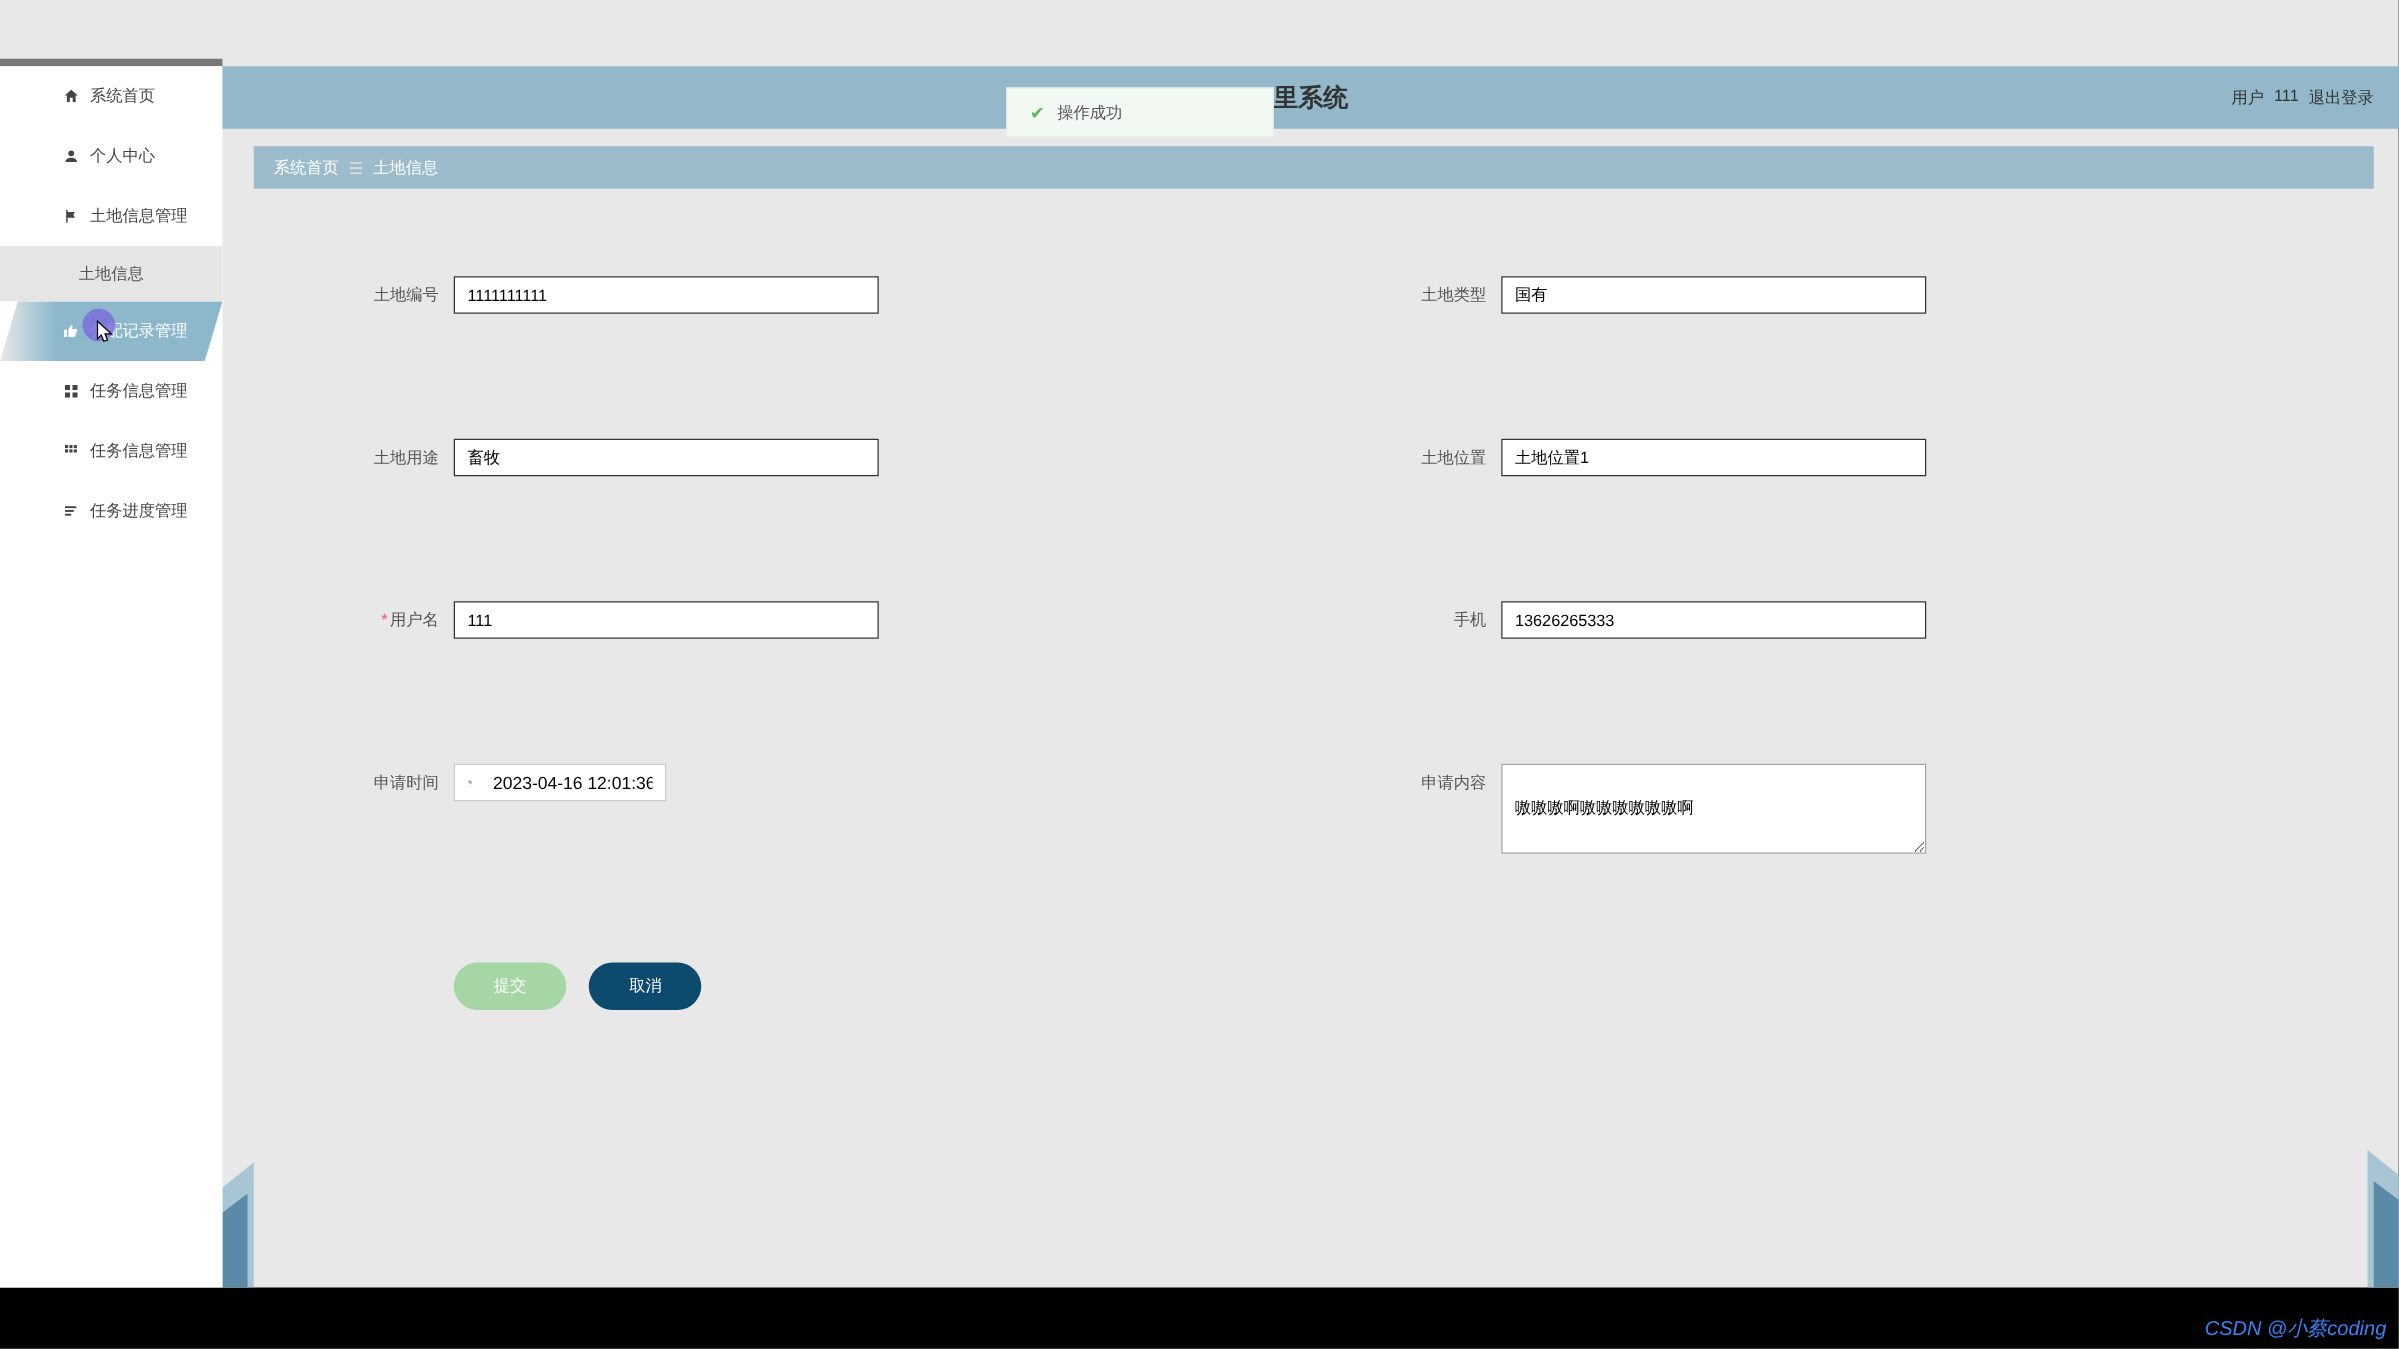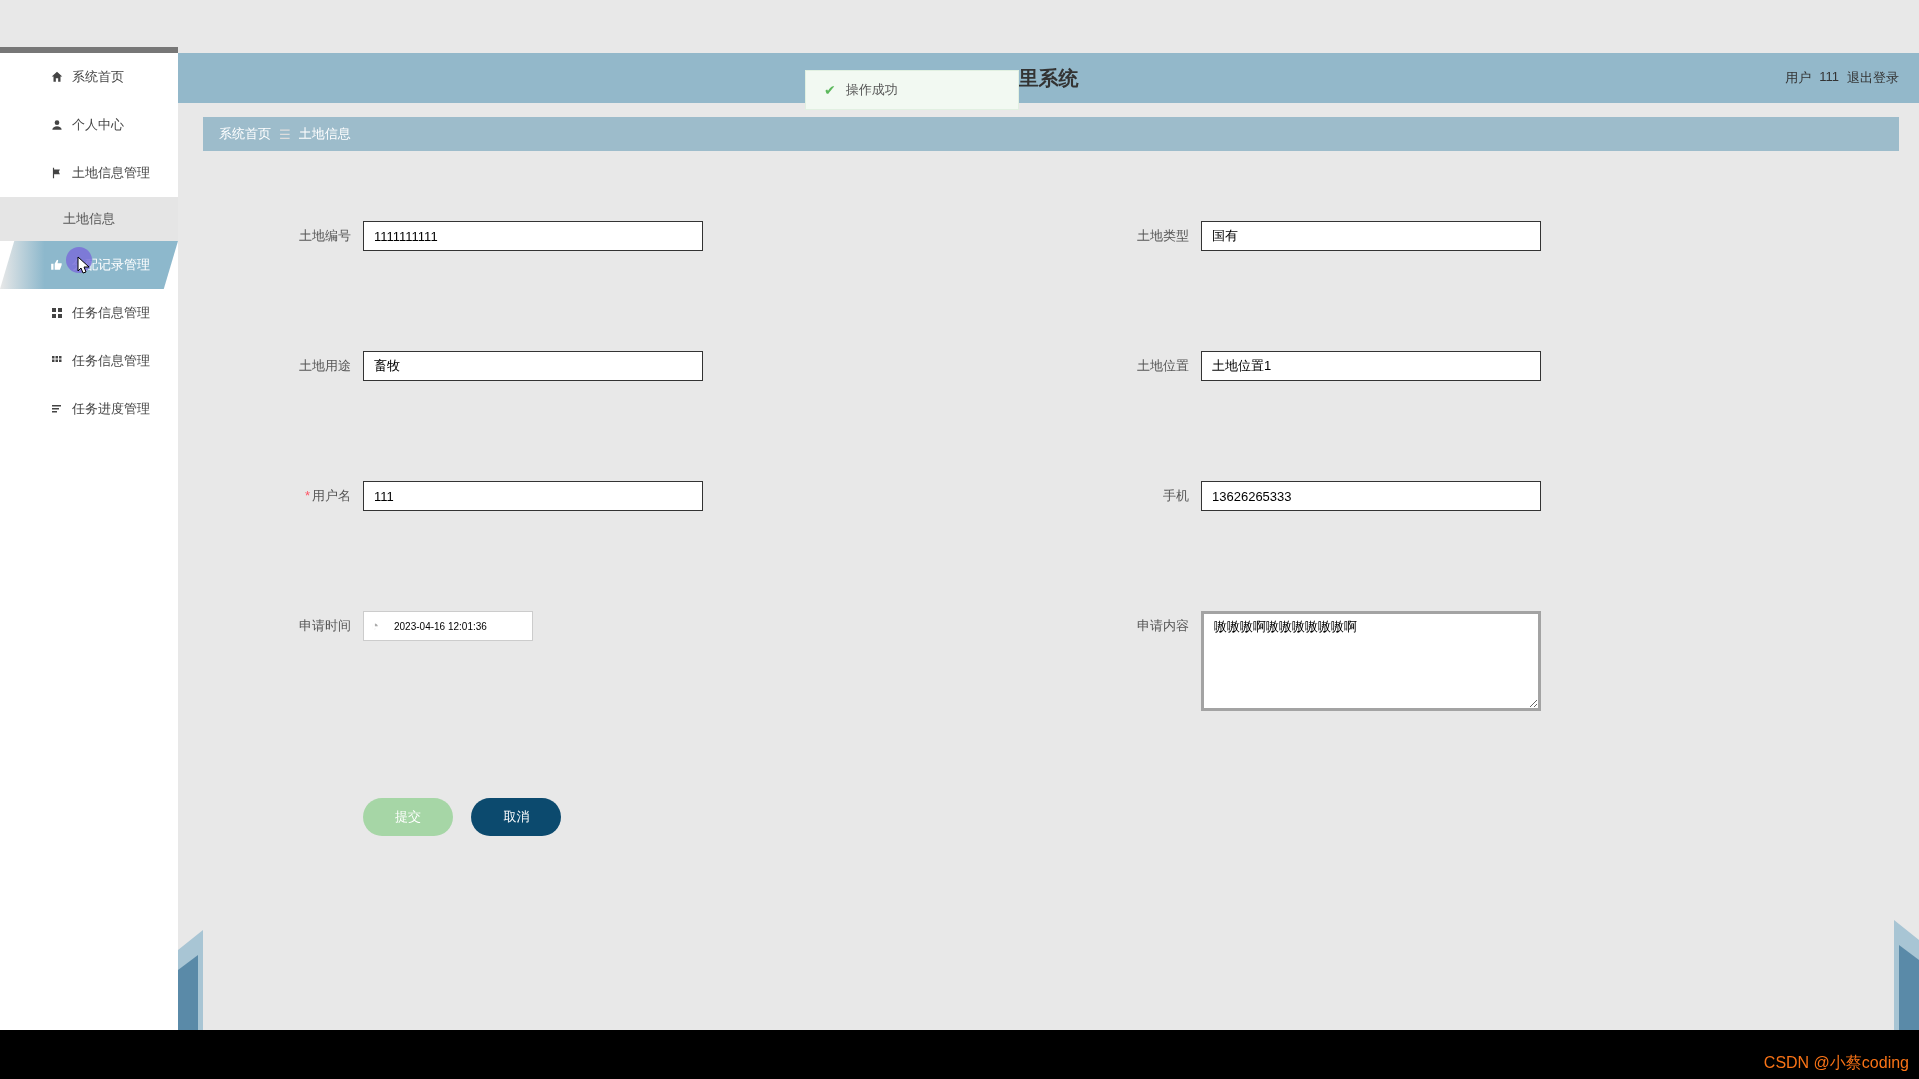--- a/index.html
+++ b/index.html
@@ -158,41 +158,41 @@
       border: 1px solid #333;
       padding: 0 10px;
       font-size: 13px;
       background: #fff;
     }
     .form-date {
       width: 170px;
       height: 30px;
       border: 1px solid #ccc;
       padding: 0 10px 0 30px;
-      font-size: 10px;
+      font-size: 14px;
       background: #fff;
       position: relative;
     }
     .date-wrap {
       position: relative;
       display: inline-block;
     }
     .date-icon {
       position: absolute;
       left: 8px;
       top: 7px;
       font-size: 13px;
       color: #aaa;
       z-index: 2;
     }
     .form-textarea {
       width: 340px;
-      height: 100px;
-      border: 3px solid #a3a3a3;
-      padding: 4px 10px;
+      height: 72px;
+      border: 1px solid #a3a3a3;
+      padding: 25px 10px;
       font-size: 13px;
       background: #fff;
       resize: both;
     }
     .form-actions {
       grid-column: 1 / -1;
       padding-left: 120px;
       margin-top: -30px;
     }
     .btn {
@@ -232,22 +232,23 @@
       height: 120px;
       bottom: 0;
     }
     .corner-deco.left { left: 178px; }
     .corner-deco.right { right: 0; }
     .corner-deco svg { width: 100%; height: 100%; }
     .watermark {
       position: absolute;
       right: 10px;
       bottom: 5px;
-      color: #f97316;
+      color: #3b82f6;
       font-size: 16px;
+      font-style: italic;
     }
     .divider-top {
       position: absolute;
       left: 0;
       top: 47px;
       width: 178px;
       height: 6px;
       background: #777;
     }
   </style>

